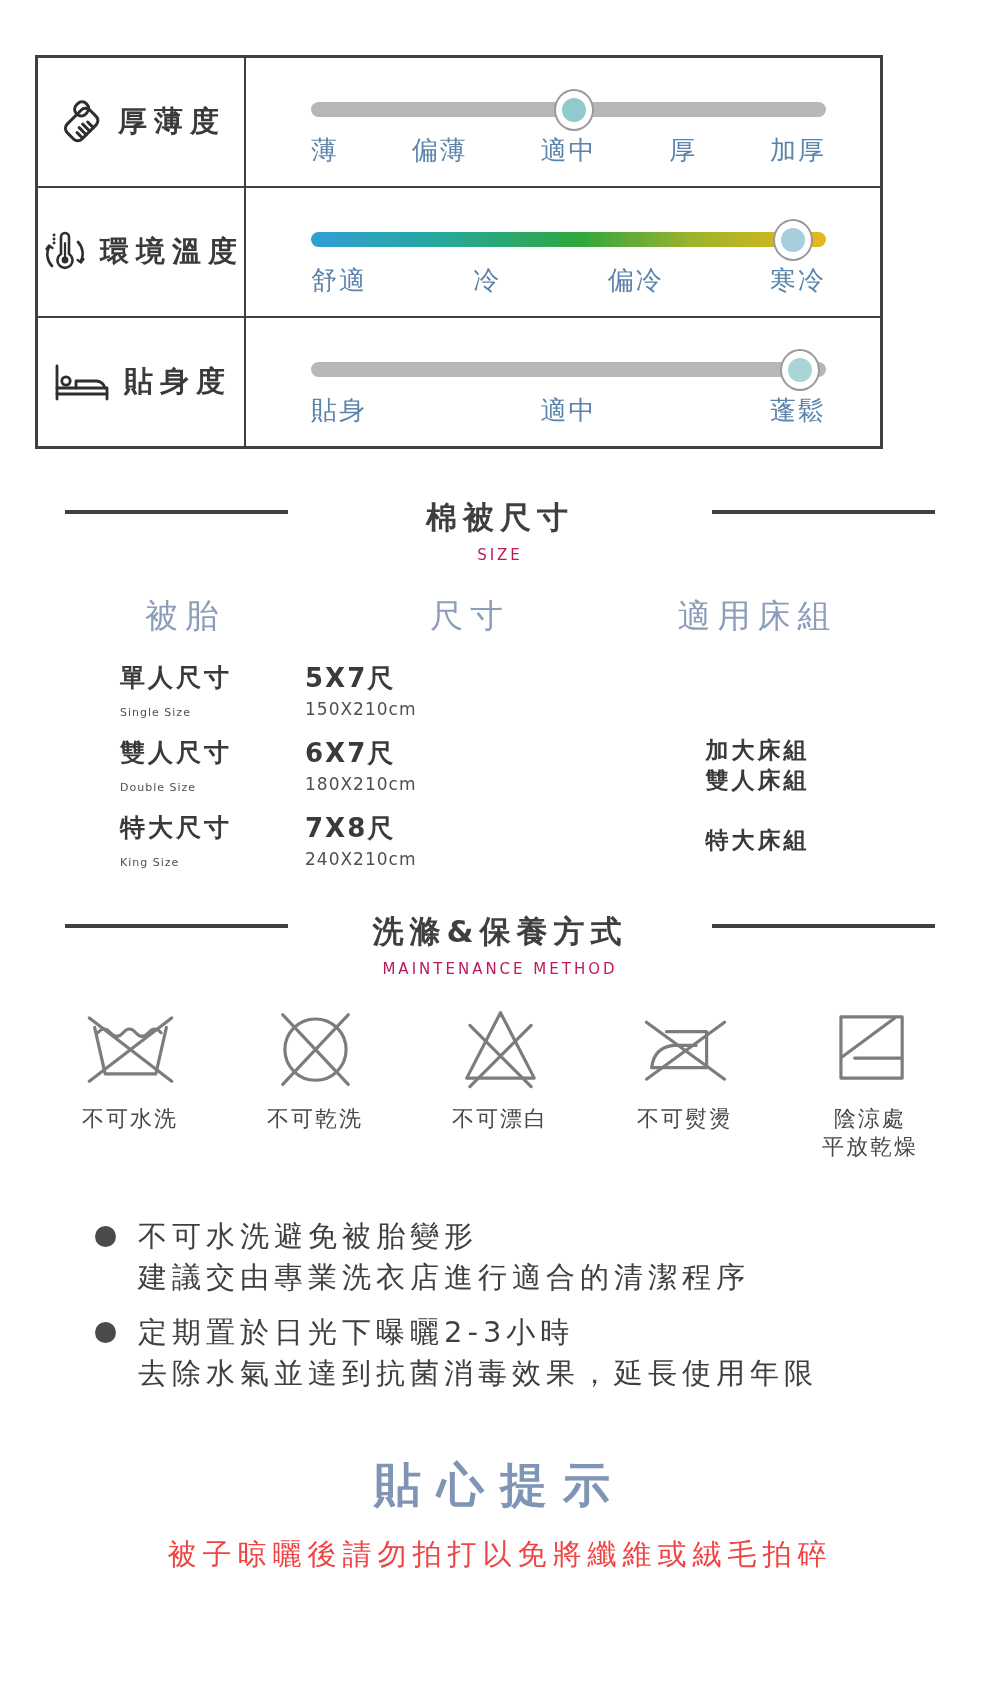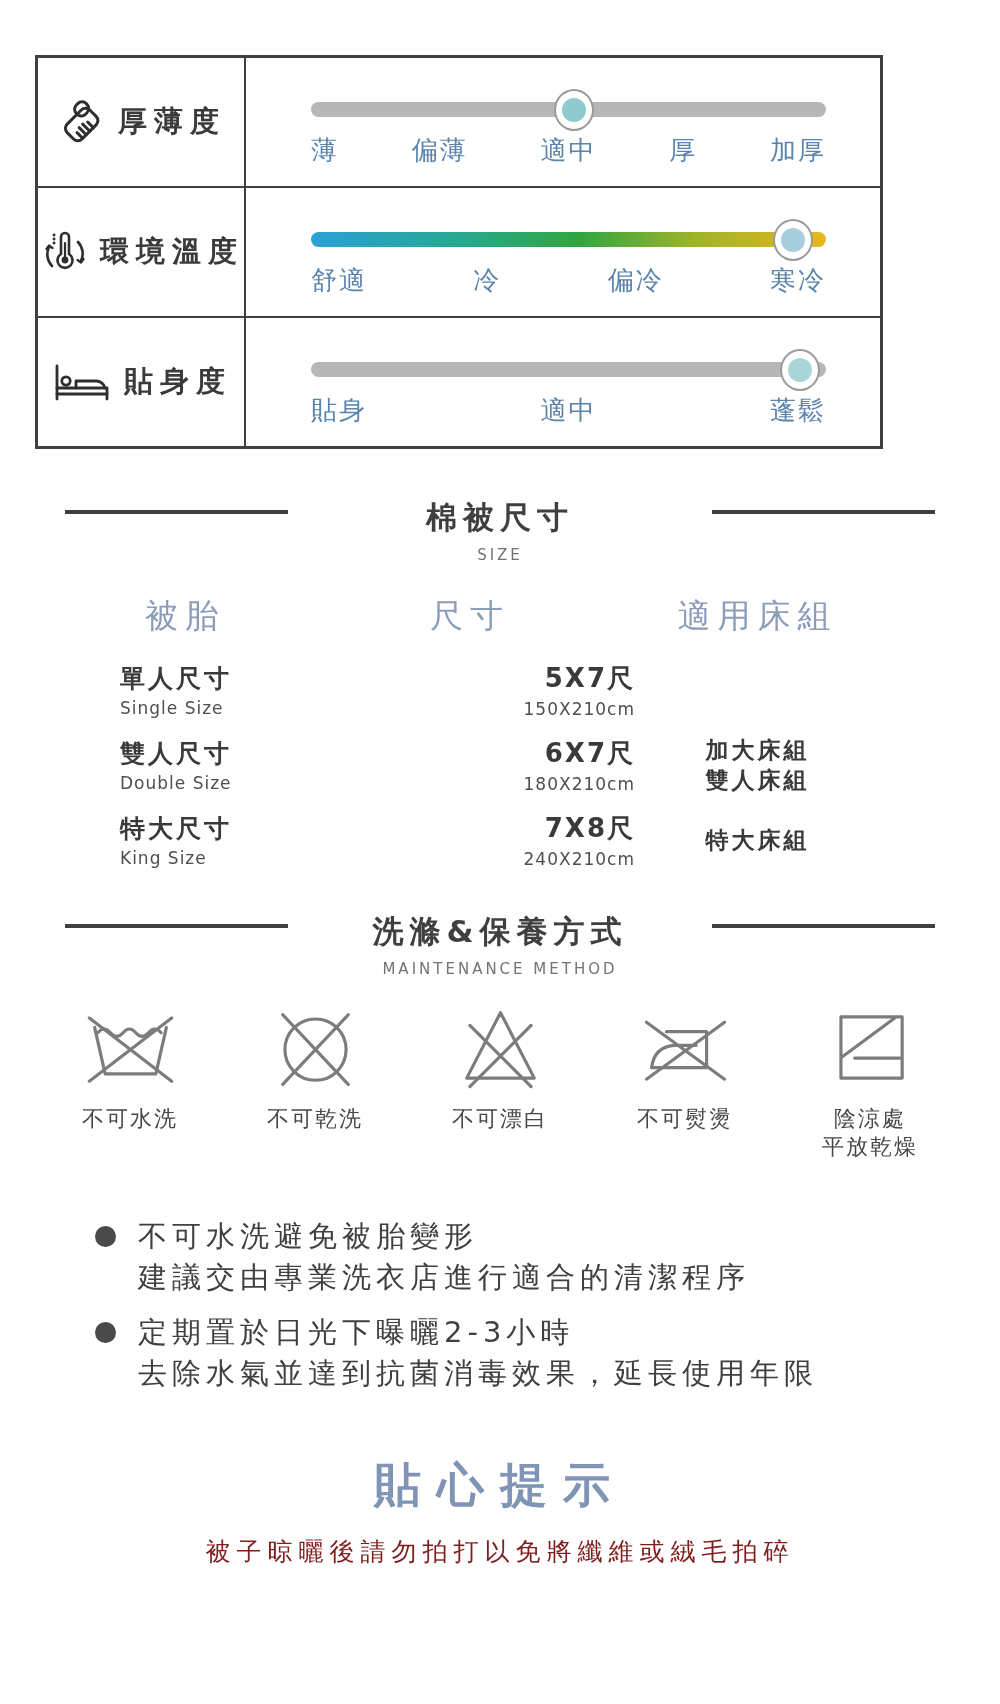--- a/index.html
+++ b/index.html
@@ -38,60 +38,60 @@
   .knob-r3{left:95%;} .knob-r3 .knob-inner{background:#a9d4d8;}
   .scale{
     margin:16px 0 0 65px;width:515px;display:flex;justify-content:space-between;
     font-size:26px;color:#5b84ac;letter-spacing:2px;
   }
   
   .section-head{position:relative;text-align:center;}
   .section-head .rule{position:absolute;top:13px;width:223px;height:4px;background:#3f3f3f;}
   .rule.left{left:65px;} .rule.right{right:65px;}
   .section-title{font-size:31px;font-weight:600;letter-spacing:6px;color:#3f3f3f;}
-  .section-sub{margin-top:7px;font-size:15px;letter-spacing:3px;color:#737373;}
+  .section-sub{margin-top:7px;font-size:15px;letter-spacing:3px;color:#be185d;}
   .size-head{margin-top:48px;}
   .care-head{margin-top:42px;}
   
   .size-grid-head{
     margin:30px 65px 4px;display:grid;grid-template-columns:240px 330px 245px;
   }
   .size-grid-head div{
     text-align:center;font-size:33px;letter-spacing:7px;color:#8c9db9;font-weight:500;
   }
   .size-rows{margin:22px 65px 0;}
   .size-row{
     display:grid;grid-template-columns:240px 330px 245px;align-items:center;margin-bottom:16px;
   }
   .size-name{padding-left:55px;}
   .size-name .zh{font-size:25px;font-weight:600;letter-spacing:3px;color:#3a3a3a;}
-  .size-name .en{margin-top:3px;font-size:17px;letter-spacing:1px;color:#4f4f4f;}
-  .size-dim{text-align:right;}
+  .size-name .en{margin-top:12px;font-size:11px;letter-spacing:1px;color:#4f4f4f;}
+  .size-dim{text-align:left;}
   .size-dim .zh{font-size:26px;font-weight:600;letter-spacing:2px;color:#3a3a3a;}
   .size-dim .cm{margin-top:3px;font-size:17px;letter-spacing:1px;color:#4f4f4f;}
   .size-bed{text-align:center;font-size:23px;font-weight:600;letter-spacing:3px;color:#3a3a3a;line-height:30px;}
   
   .care-icons{
     margin:22px 75px 0;display:flex;justify-content:space-between;align-items:flex-start;
   }
   .care-item{display:flex;flex-direction:column;align-items:center;min-width:110px;}
   .care-item .lbl{margin-top:10px;font-size:22px;letter-spacing:2px;color:#474747;line-height:28px;text-align:center;}
   
   .notes{margin:55px 0 0 95px;}
   .note{display:flex;gap:22px;margin-bottom:14px;}
   .note .dot{width:21px;height:21px;border-radius:50%;background:#4a4a4a;margin-top:10px;flex:0 0 auto;}
   .note .txt{font-size:29px;letter-spacing:5px;color:#404040;line-height:41px;font-weight:500;}
   
   .tips-title{
     margin-top:60px;text-align:center;font-size:47px;font-weight:700;
     letter-spacing:16px;color:#8095b5;
   }
   .tips-text{
-    margin-top:18px;text-align:center;font-size:25px;letter-spacing:6px;
-    color:#7f1d1d;font-weight:500;
+    margin-top:18px;text-align:center;font-size:29px;letter-spacing:6px;
+    color:#ef4444;font-weight:500;
   }
   svg{display:block;}
 </style>
 </head>
 <body>
 
 <div class="spec-table">
 
   <div class="spec-row">
     <div class="spec-label-cell">

